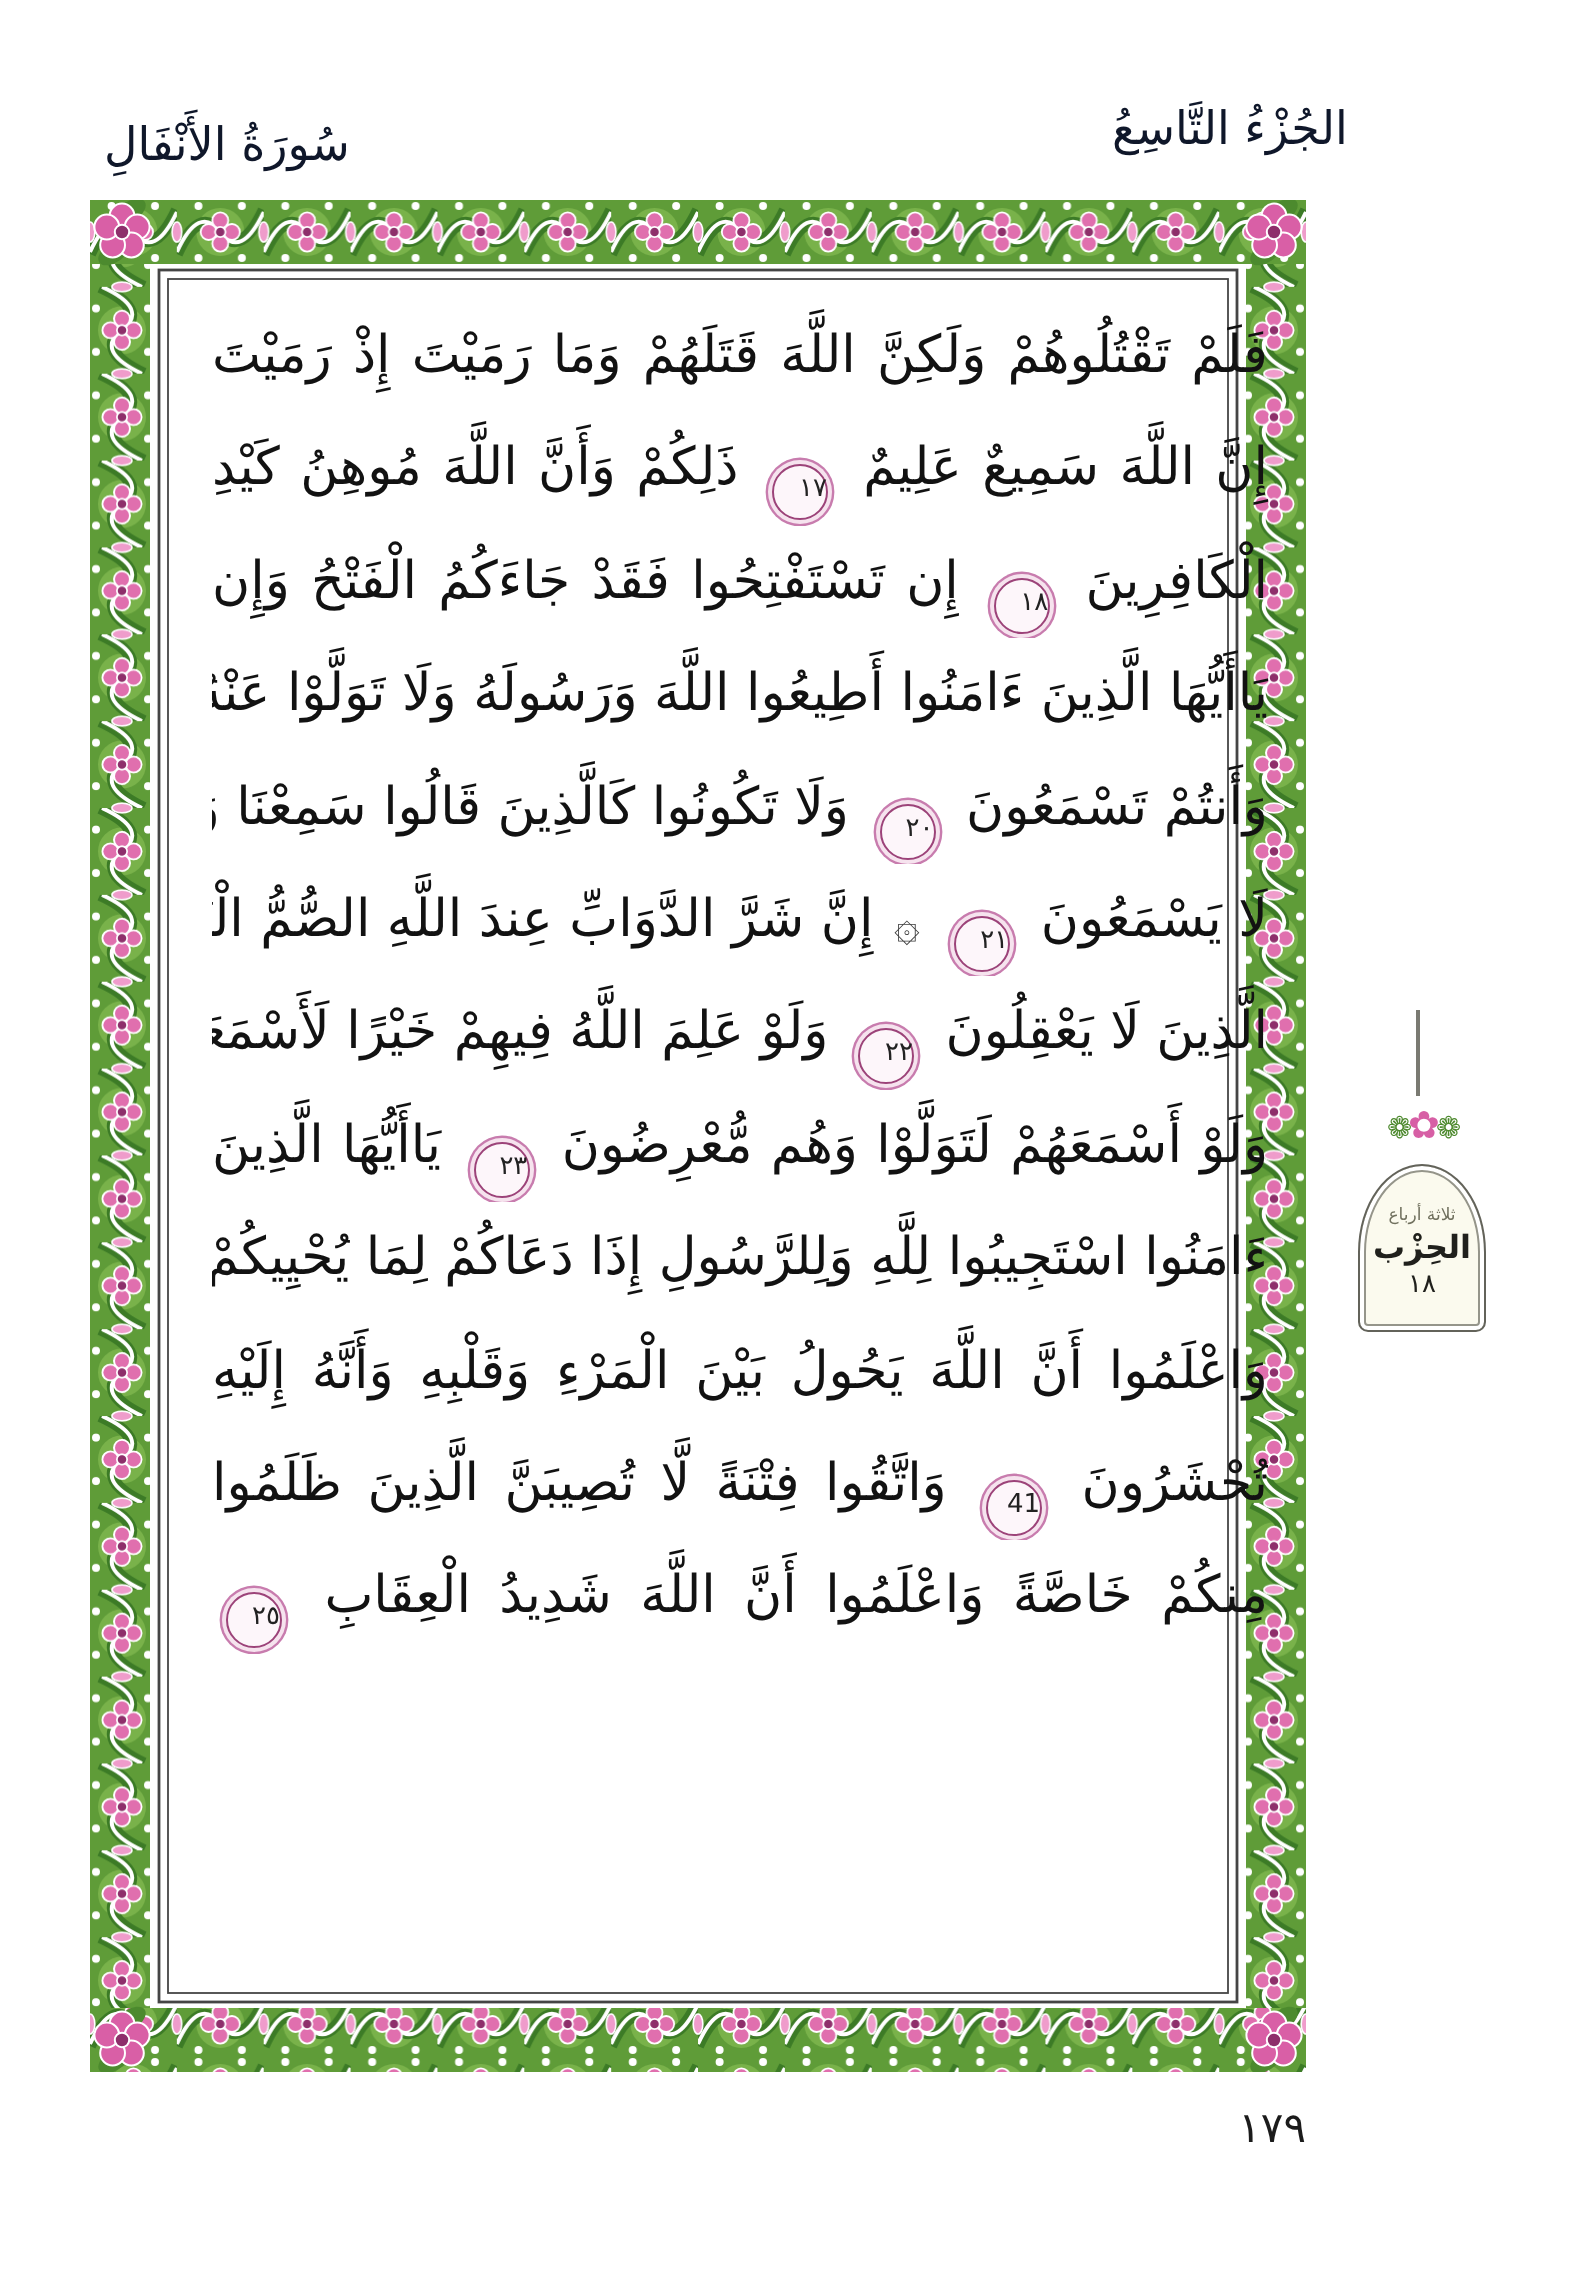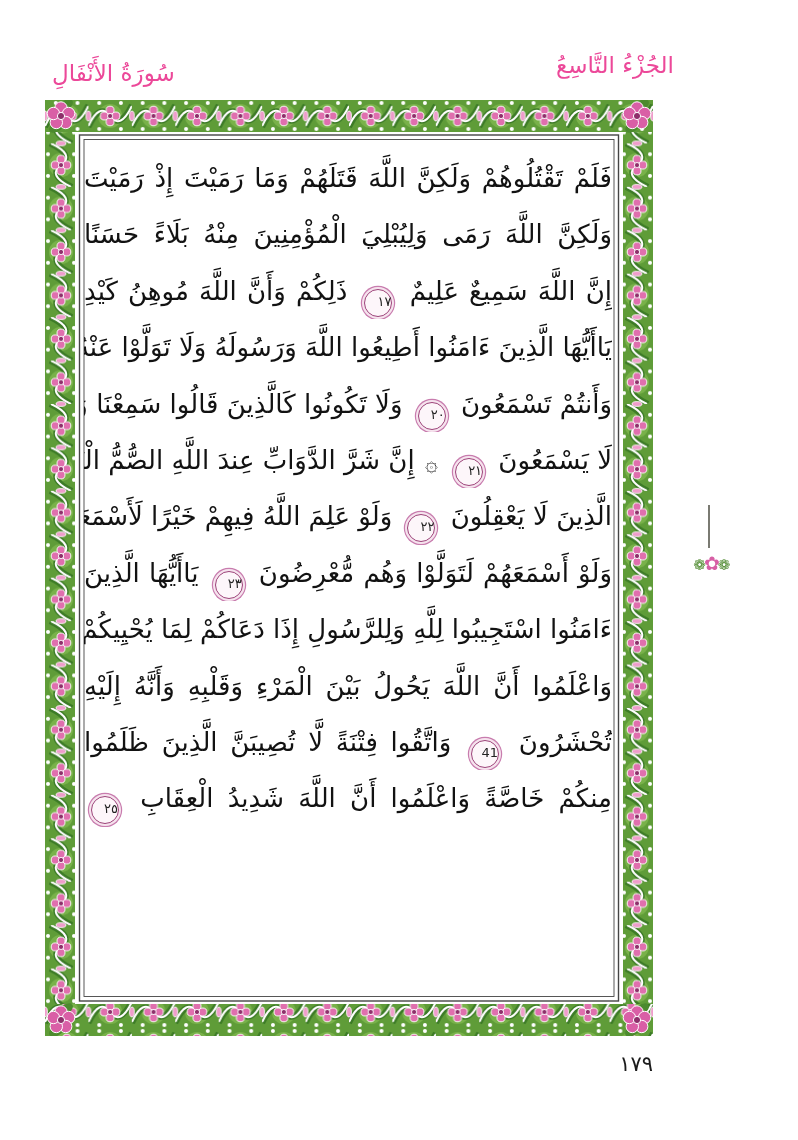--- a/index.html
+++ b/index.html
@@ -1,29 +1,29 @@
 <!DOCTYPE html>
 <html lang="ar" dir="rtl"><head>
 <meta charset="utf-8">
 <style>
   html,body{margin:0;padding:0;}
   body{
     width:798px;height:1140px;position:relative;overflow:hidden;
     background:#ffffff;font-family:"DejaVu Sans",sans-serif;color:#161616;
   }
   
-  .hdr{position:absolute;font-size:23px;color:#ec4899;white-space:nowrap;}
+  .hdr{position:absolute;font-size:23px;color:#0f172a;white-space:nowrap;}
   #hdr-juz{top:52px;left:556px;}
   #hdr-surah{top:60px;left:52px;}
   
   #frame{position:absolute;left:45px;top:100px;width:608px;height:936px;}
   #frame svg{position:absolute;inset:0;}
   
   #text-area{
-    position:absolute;left:84px;top:150px;width:528px;height:846px;
+    position:absolute;left:106px;top:150px;width:528px;height:846px;
     direction:rtl;
   }
   .qline{
     height:56.4px;line-height:56.4px;font-size:26px;white-space:nowrap;
     text-align:justify;text-align-last:justify;overflow:hidden;color:#121212;
   }
   .qline > span.seg{display:inline;}
   .ayah-medallion{
     display:inline-block;width:26px;height:26px;line-height:24px;
     border-radius:50%;text-align:center;font-size:13px;color:#222;
@@ -112,31 +112,36 @@
     <use href="#cornerFlower" x="0" y="0" transform="translate(592,16)"></use>
     <use href="#cornerFlower" x="0" y="0" transform="translate(16,920)"></use>
     <use href="#cornerFlower" x="0" y="0" transform="translate(592,920)"></use>
     <rect x="34.5" y="35" width="539" height="866" fill="none" stroke="#454545" stroke-width="1.4"></rect>
     <rect x="39" y="39.5" width="530" height="857" fill="none" stroke="#454545" stroke-width="0.9"></rect>
   </svg>
 </div>
 
 <div id="text-area">
     <div class="qline"><span class="seg">فَلَمْ تَقْتُلُوهُمْ وَلَكِنَّ اللَّهَ قَتَلَهُمْ وَمَا رَمَيْتَ إِذْ رَمَيْتَ</span></div>
-    <div class="qline"><span class="seg">وَلَكِنَّ اللَّهَ رَمَى وَلِيُبْلِيَ الْمُؤْمِنِينَ مِنْهُ بَلَاءً حَسَنًا</span></div>
     <div class="qline"><span class="seg">إِنَّ اللَّهَ سَمِيعٌ عَلِيمٌ </span><span class="ayah-medallion">١٧</span><span class="seg"> ذَلِكُمْ وَأَنَّ اللَّهَ مُوهِنُ كَيْدِ</span></div>
+    <div class="qline"><span class="seg">الْكَافِرِينَ </span><span class="ayah-medallion">١٨</span><span class="seg"> إِن تَسْتَفْتِحُوا فَقَدْ جَاءَكُمُ الْفَتْحُ وَإِن</span></div>
     <div class="qline"><span class="seg">يَاأَيُّهَا الَّذِينَ ءَامَنُوا أَطِيعُوا اللَّهَ وَرَسُولَهُ وَلَا تَوَلَّوْا عَنْهُ</span></div>
     <div class="qline"><span class="seg">وَأَنتُمْ تَسْمَعُونَ </span><span class="ayah-medallion">٢٠</span><span class="seg"> وَلَا تَكُونُوا كَالَّذِينَ قَالُوا سَمِعْنَا وَهُمْ</span></div>
     <div class="qline"><span class="seg">لَا يَسْمَعُونَ </span><span class="ayah-medallion">٢١</span><span class="seg"> </span><span class="rub-el-hizb">۞</span><span class="seg"> إِنَّ شَرَّ الدَّوَابِّ عِندَ اللَّهِ الصُّمُّ الْبُكْمُ</span></div>
     <div class="qline"><span class="seg">الَّذِينَ لَا يَعْقِلُونَ </span><span class="ayah-medallion">٢٢</span><span class="seg"> وَلَوْ عَلِمَ اللَّهُ فِيهِمْ خَيْرًا لَأَسْمَعَهُمْ</span></div>
     <div class="qline"><span class="seg">وَلَوْ أَسْمَعَهُمْ لَتَوَلَّوْا وَهُم مُّعْرِضُونَ </span><span class="ayah-medallion">٢٣</span><span class="seg"> يَاأَيُّهَا الَّذِينَ</span></div>
     <div class="qline"><span class="seg">ءَامَنُوا اسْتَجِيبُوا لِلَّهِ وَلِلرَّسُولِ إِذَا دَعَاكُمْ لِمَا يُحْيِيكُمْ</span></div>
     <div class="qline"><span class="seg">وَاعْلَمُوا أَنَّ اللَّهَ يَحُولُ بَيْنَ الْمَرْءِ وَقَلْبِهِ وَأَنَّهُ إِلَيْهِ</span></div>
     <div class="qline"><span class="seg">تُحْشَرُونَ </span><span class="ayah-medallion">41</span><span class="seg"> وَاتَّقُوا فِتْنَةً لَّا تُصِيبَنَّ الَّذِينَ ظَلَمُوا</span></div>
     <div class="qline"><span class="seg">مِنكُمْ خَاصَّةً وَاعْلَمُوا أَنَّ اللَّهَ شَدِيدُ الْعِقَابِ </span><span class="ayah-medallion">٢٥</span></div>
   </div>
 
 <div id="hizb-pointer"></div>
 <div id="hizb-marker">
   <div id="hizb-crest"><span class="g">❁</span><span class="p">✿</span><span class="g">❁</span></div>
+  <div id="hizb-dome">
+    <div id="hizb-frac">ثلاثة أرباع</div>
+    <div id="hizb-word">الحِزْب</div>
+    <div id="hizb-num">١٨</div>
+  </div>
 </div>
 
 <div id="page-number">١٧٩</div>
 
 </body></html>

